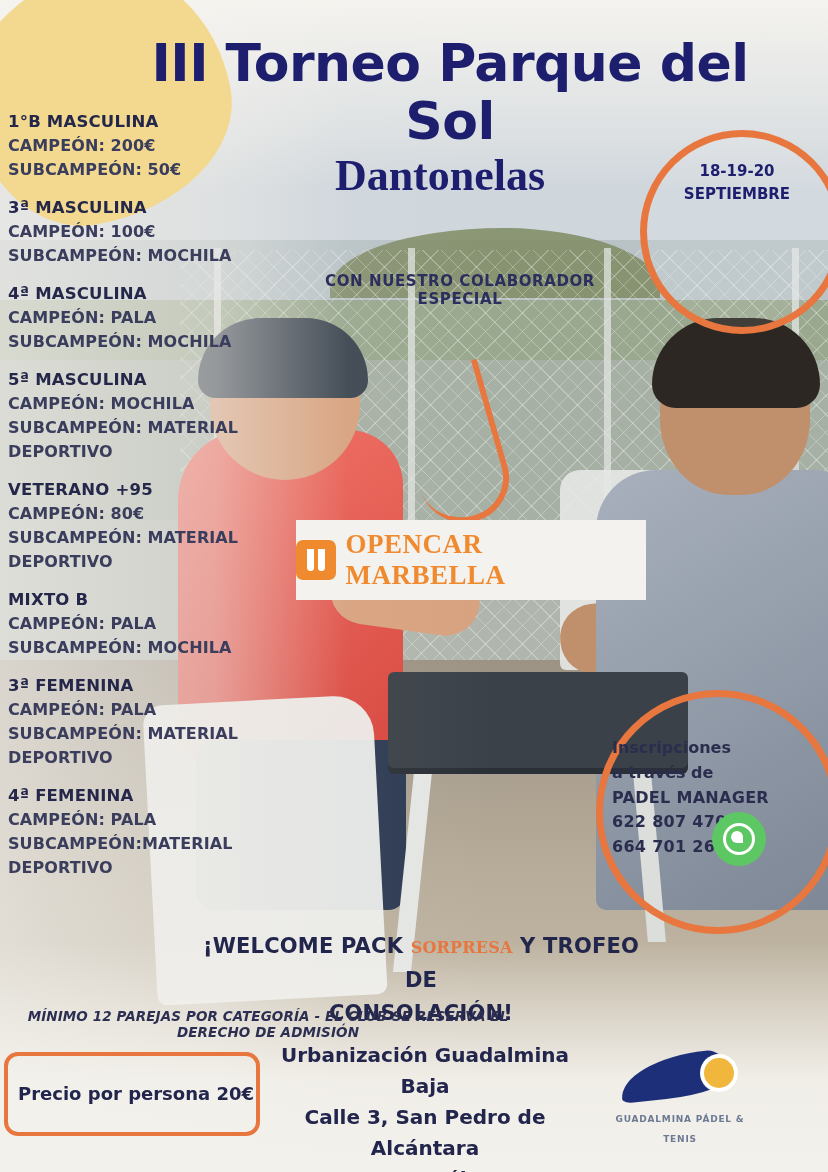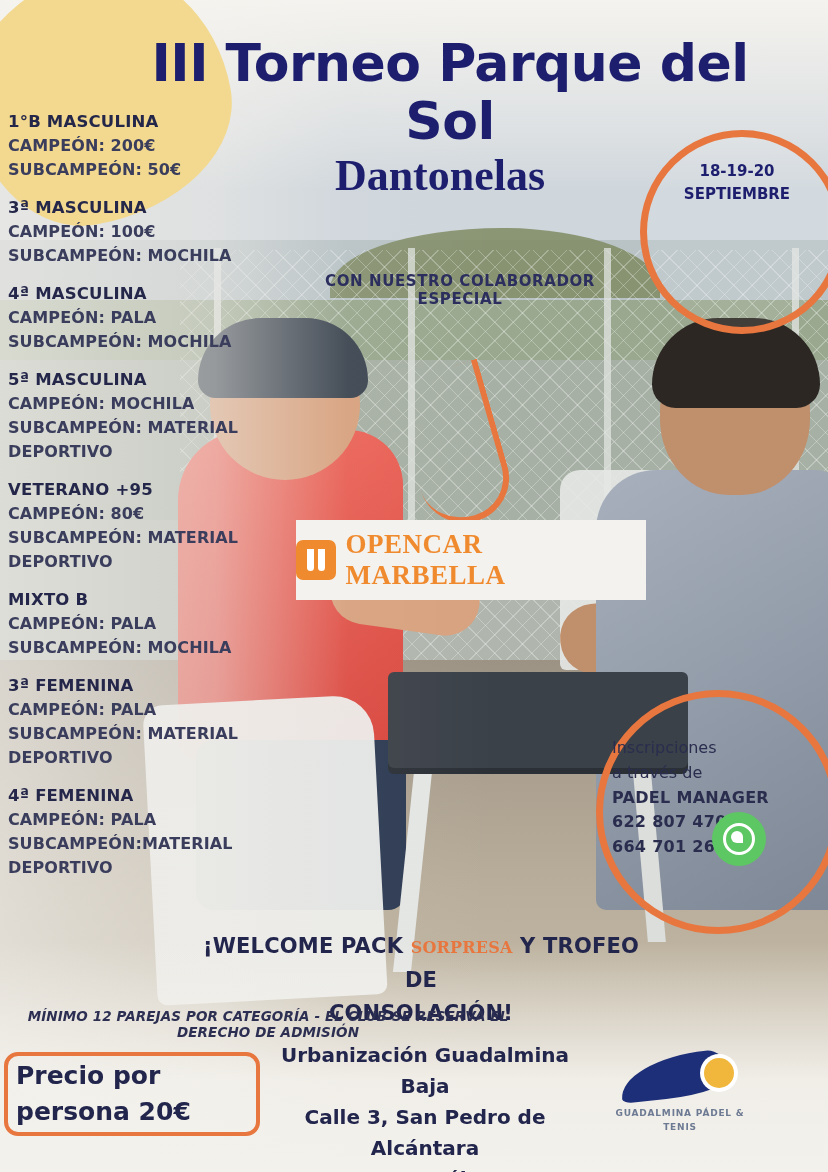--- a/index.html
+++ b/index.html
@@ -310,21 +310,21 @@
   
   .inscriptions {
     position: absolute;
     left: 612px; top: 736px;
     width: 200px;
     color: #2a2d4e;
     font-family: "DejaVu Sans", sans-serif;
     font-size: 16px;
     line-height: 1.55;
   }
-  .insc-light { font-weight: normal; }
+  .insc-light { font-weight: bold; }
   .insc-bold { font-weight: bold; letter-spacing: .3px; }
   .wa-badge {
     position: absolute;
     left: 712px; top: 812px;
     width: 54px; height: 54px;
     border-radius: 50%;
     background: #5dc763;
     display: flex; align-items: center; justify-content: center;
   }
   .wa-inner {
@@ -382,23 +382,24 @@
     border-radius: 14px;
     display: flex;
     flex-direction: column;
     justify-content: center;
     padding-left: 8px;
     box-sizing: border-box;
   }
   .price-line {
     font-family: "DejaVu Sans", sans-serif;
     font-weight: bold;
-    font-size: 25px;
+    font-size: 18px;
     color: #22254c;
     line-height: 1.45;
+    text-align: center;
   }
 
   
   .address {
     position: absolute;
     left: 270px; top: 1040px;
     width: 310px;
     text-align: center;
     font-family: "DejaVu Sans", sans-serif;
     font-weight: bold;
@@ -433,21 +434,21 @@
     border-radius: 50%;
     box-shadow: 0 0 0 4px #fff;
   }
   .club-name {
     font-family: "DejaVu Sans", sans-serif;
     font-size: 9px;
     font-weight: bold;
     color: #6d7a93;
     letter-spacing: .8px;
     line-height: 1.4;
-    margin-top: 1px;
+    margin-top: 7px;
   }
 </style>
 </head>
 <body>
 
 <div class="poster">
 
   <div class="photo">
     <div class="hill"></div>
     <div class="fence"></div>

